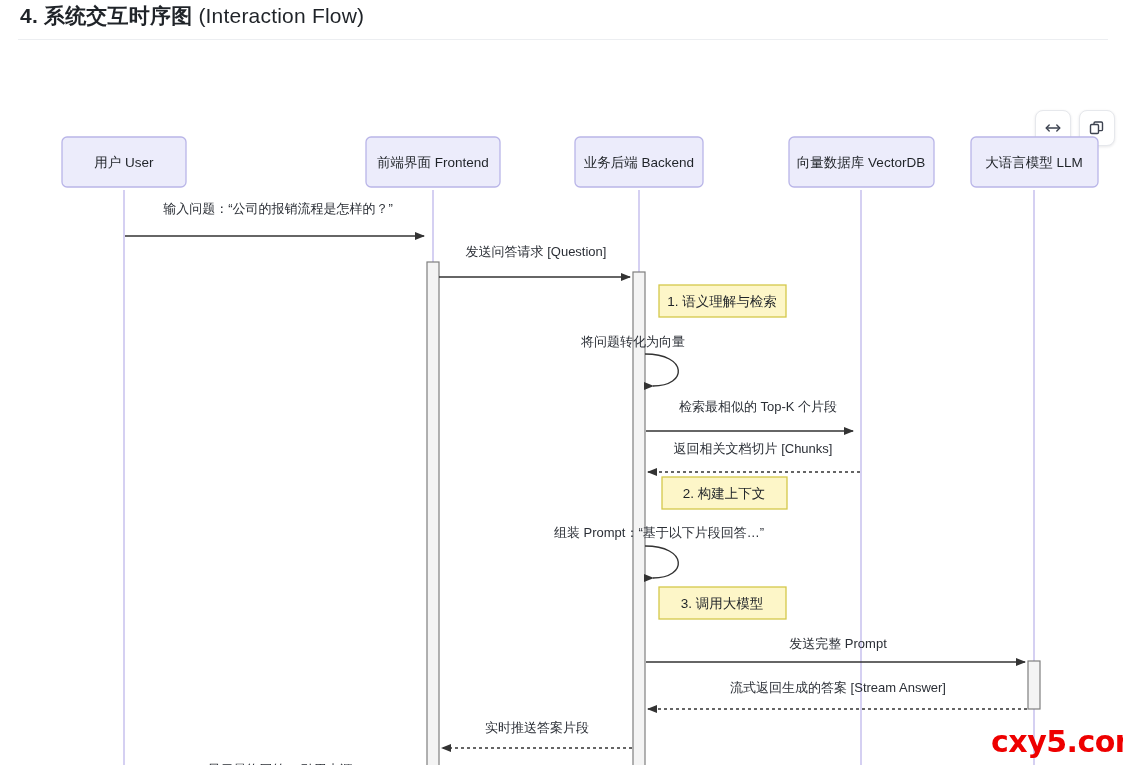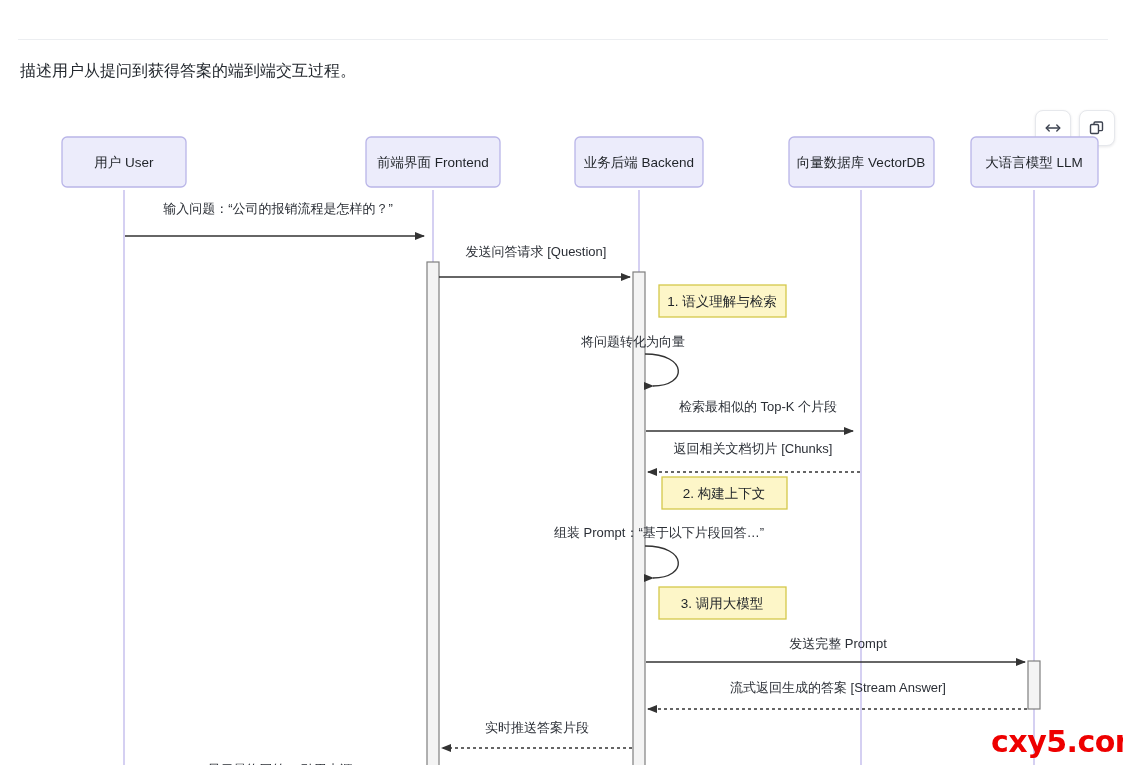--- a/index.html
+++ b/index.html
@@ -62,22 +62,22 @@
     font-family: "DejaVu Sans", sans-serif;
     font-weight: 700; font-size: 30px; color: #ee0000;
     letter-spacing: -0.5px; line-height: 1;
   }
 </style>
 </head>
 <body>
 
 <div class="page">
 
+  <div class="doc-title"><span>4. </span><span>系统交互时序图</span><span class="en"> (Interaction Flow)</span></div>
   <div class="title-rule"></div>
-  <div class="doc-sub">描述用户从提问到获得答案的端到端交互过程。</div>
 
   <div class="toolbar">
     <div class="tb-btn">
       <span>
         <svg width="18" height="18" viewBox="0 0 18 18">
           <path d="M2.5 9h13" stroke="#3d4350" stroke-width="1.4" fill="none" stroke-linecap="round"></path>
           <path d="M5.2 6.1 2.2 9l3 2.9" stroke="#3d4350" stroke-width="1.4" fill="none" stroke-linecap="round" stroke-linejoin="round"></path>
           <path d="M12.8 6.1 15.8 9l-3 2.9" stroke="#3d4350" stroke-width="1.4" fill="none" stroke-linecap="round" stroke-linejoin="round"></path>
         </svg>
       </span>

